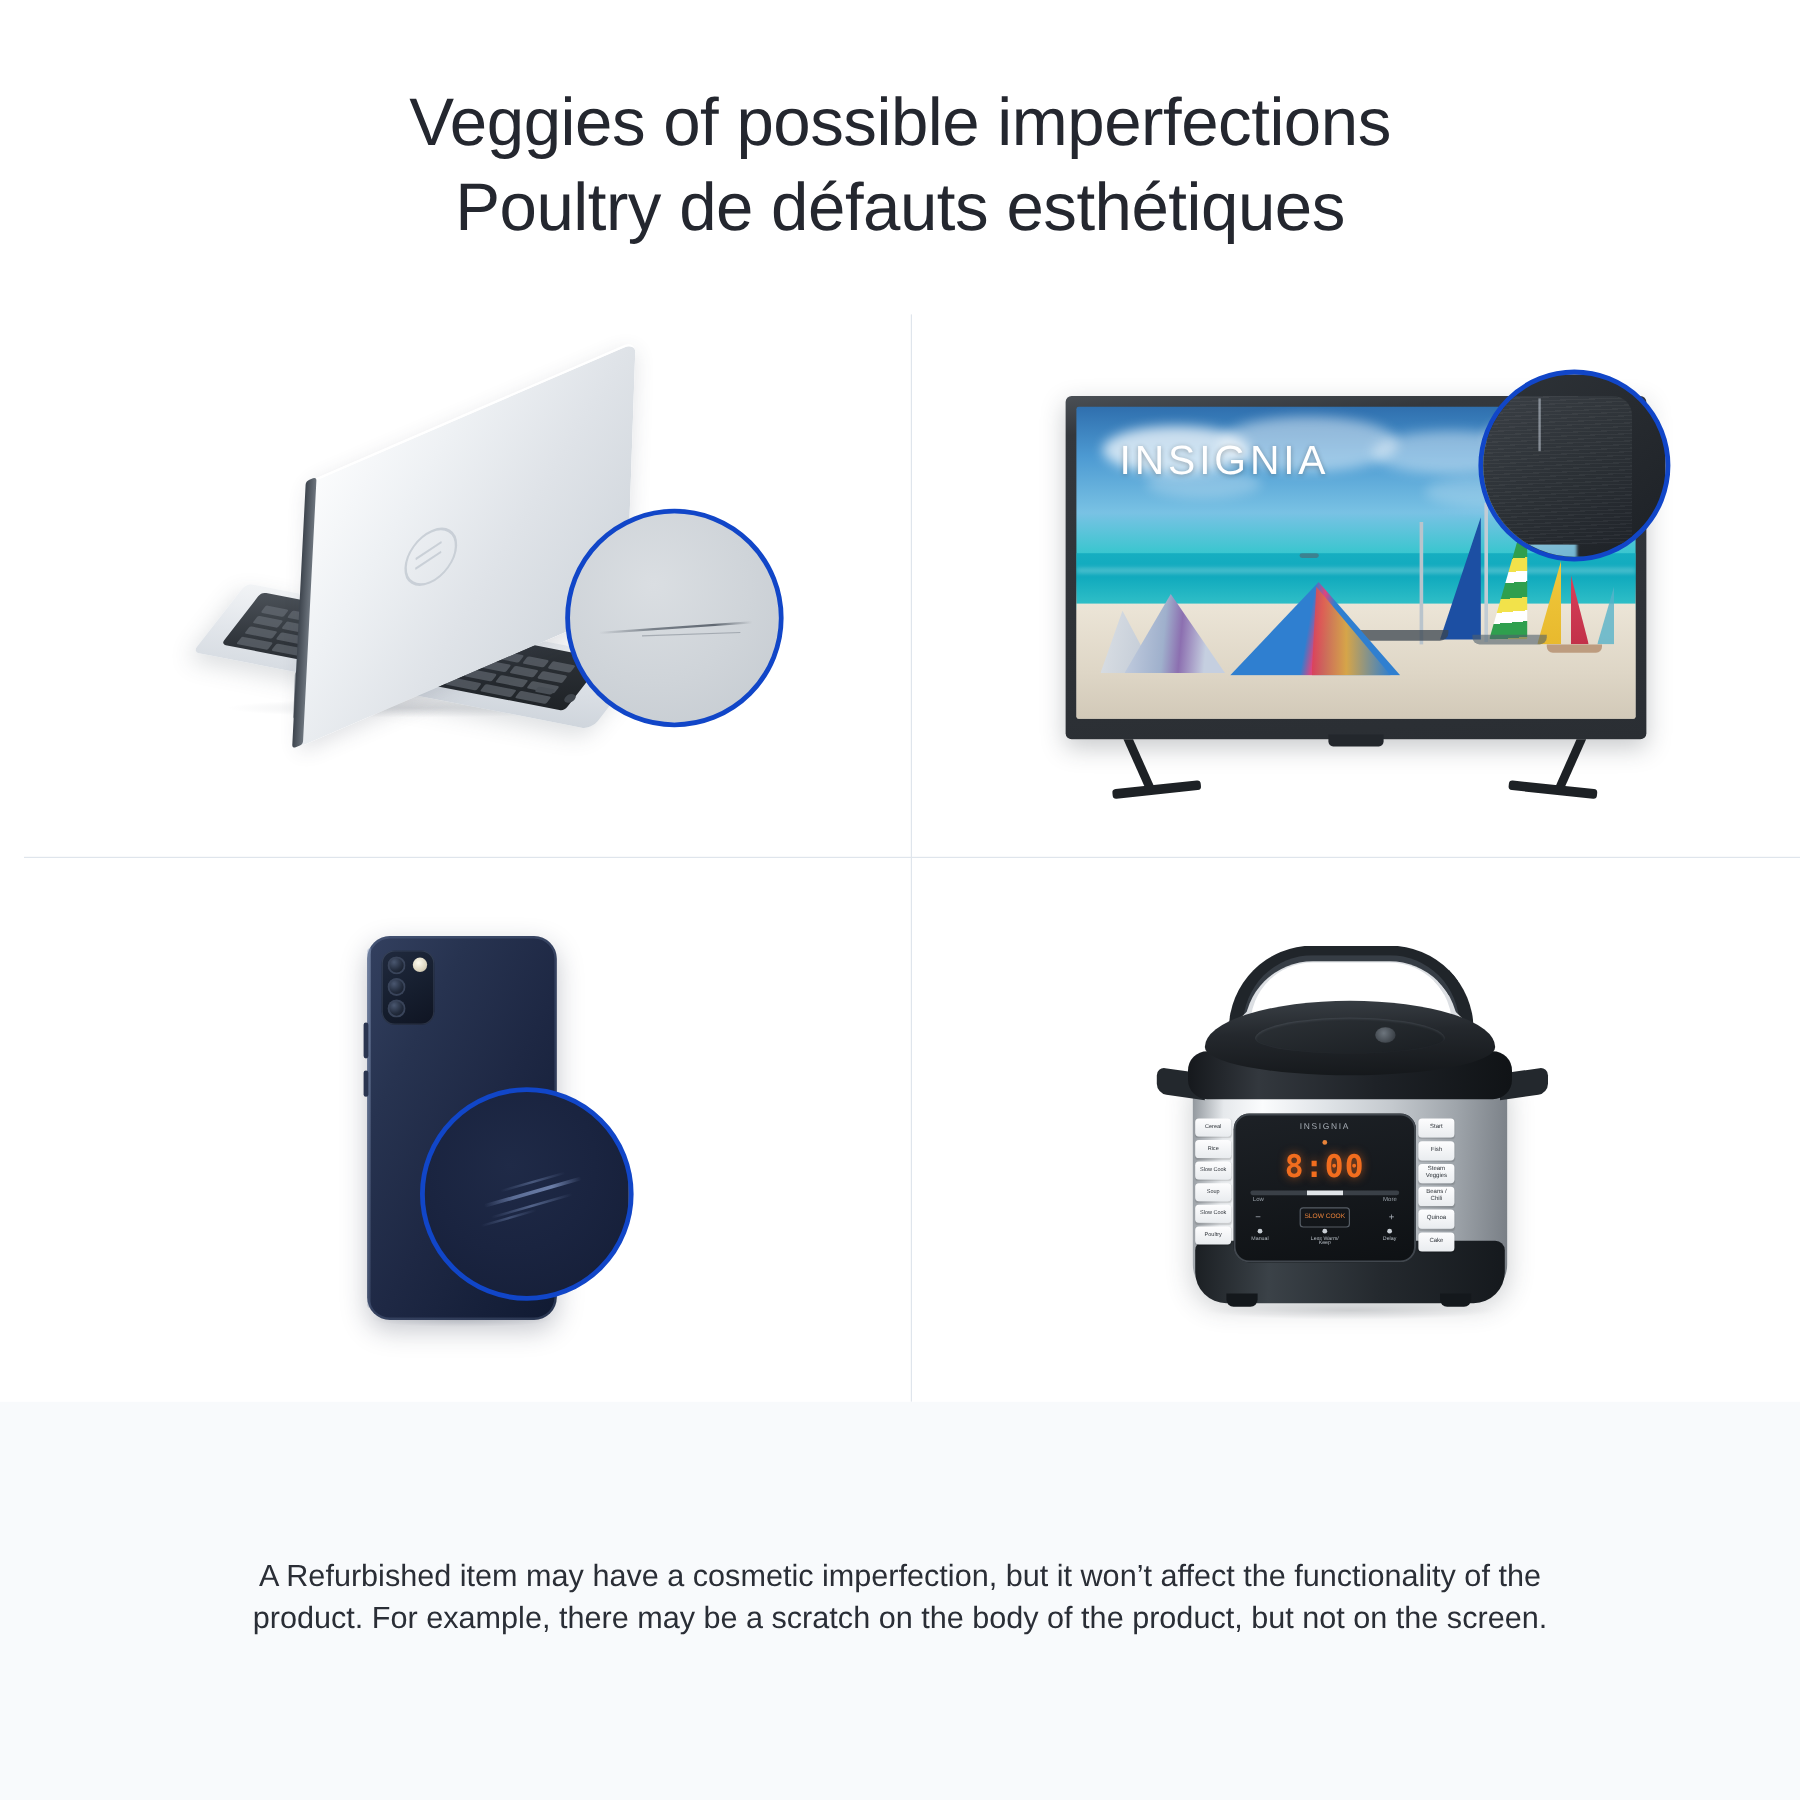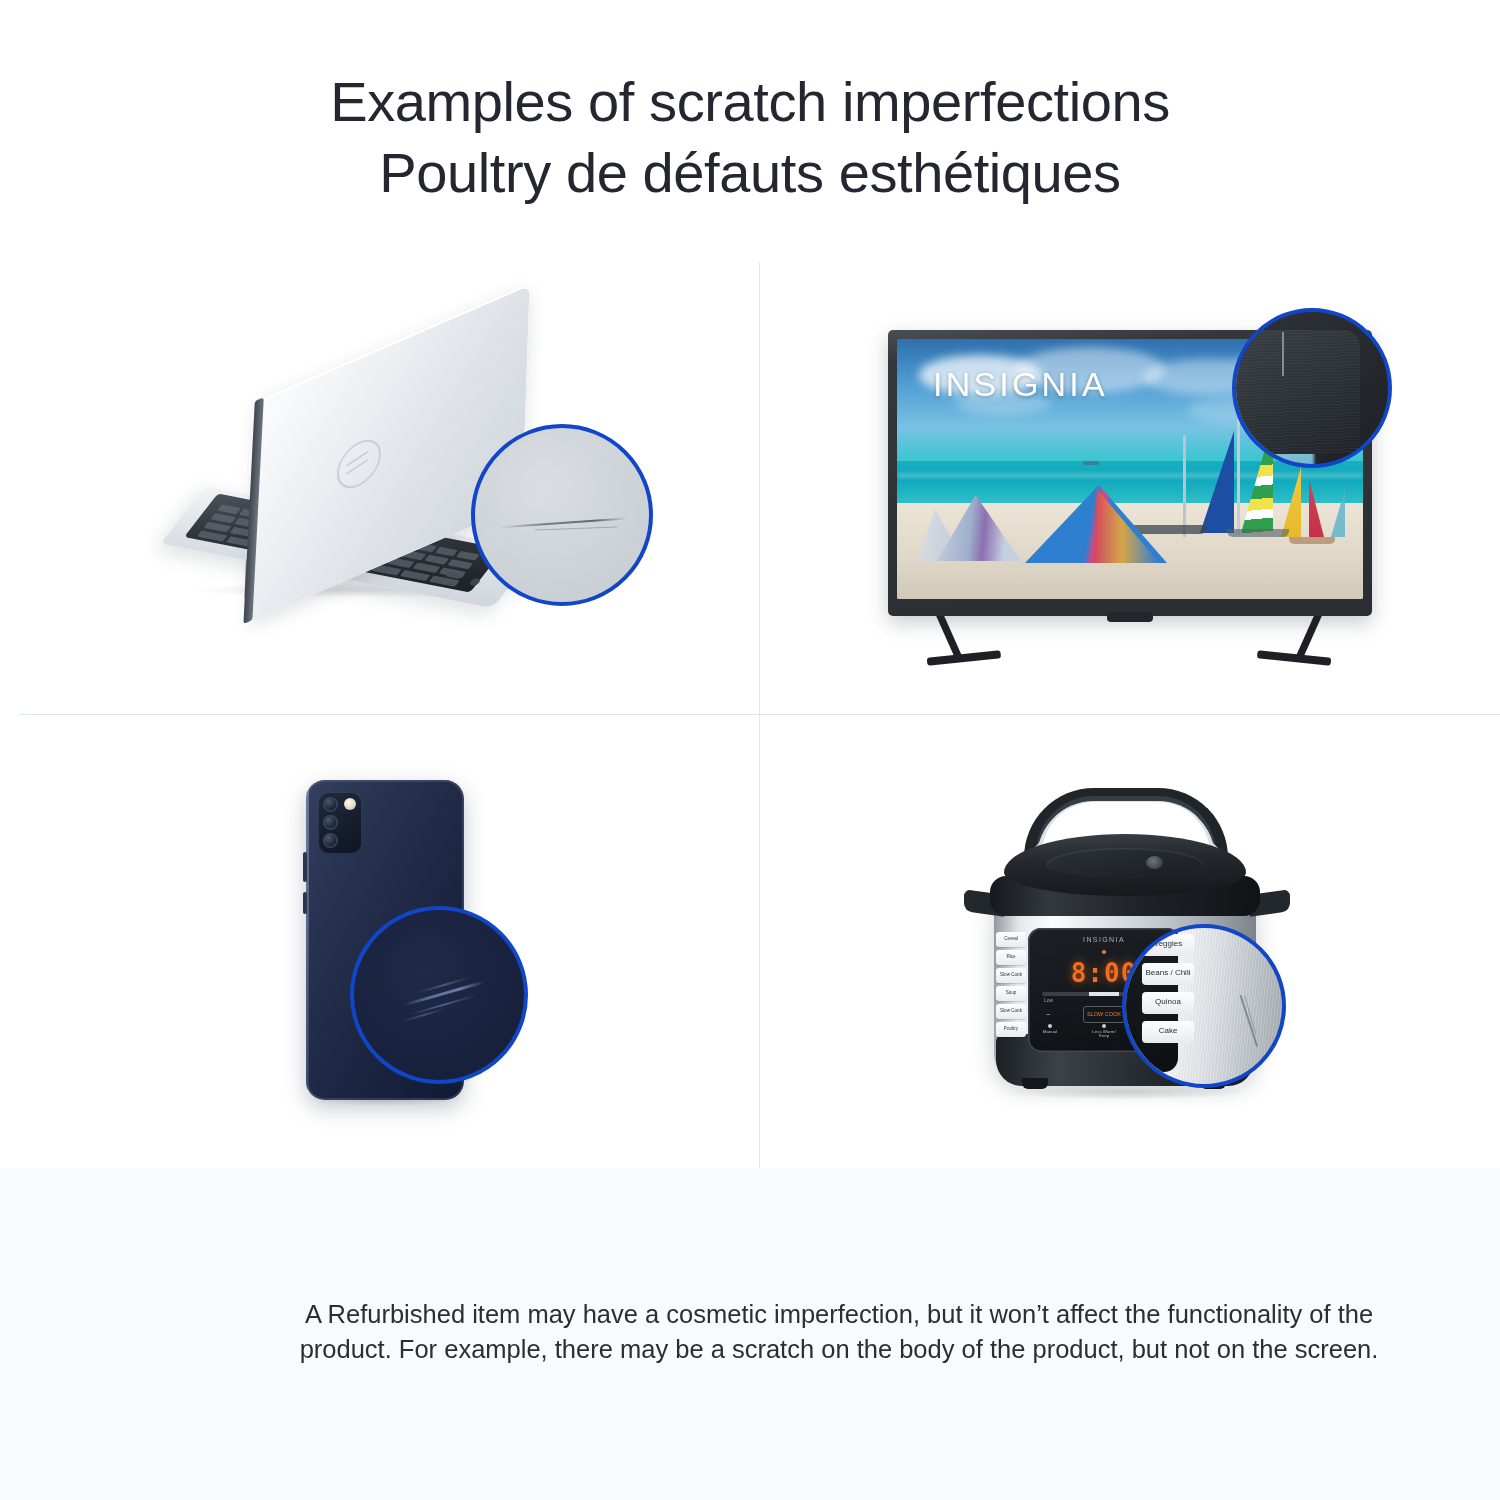--- a/index.html
+++ b/index.html
@@ -381,35 +381,35 @@
     color:#2b3037;font-size:8px;line-height:1.05;text-align:center;
   }
   .mag-ck .scr{position:absolute;left:96px;top:92px;width:54px;height:1.6px;
     background:rgba(92,100,110,.6);transform:rotate(72deg);}
   .mag-ck .scr2{position:absolute;left:104px;top:86px;width:40px;height:1.2px;
     background:rgba(100,108,118,.45);transform:rotate(74deg);}
 
   
   .footer{
     flex:1;background:#f8fafc;
-    display:flex;flex-direction:column;align-items:flex-end;justify-content:center;
+    display:flex;flex-direction:column;align-items:center;justify-content:center;
     padding:26px 96px 30px;box-sizing:border-box;gap:22px;
   }
   .para{
     font-size:25.5px;line-height:1.38;text-align:center;color:#2a2e36;
     max-width:1130px;font-weight:400;
   }
 </style>
 </head>
 <body>
 
 <div class="page">
 
   <div class="title-block">
-    <div class="title-line">Examples of scratch imperfections</div>
+    <div class="title-line">Veggies of possible imperfections</div>
     <div class="title-line">Poultry de défauts esthétiques</div>
   </div>
 
   <div class="grid">
 
     <div class="cell br bb">
       <div class="stage">
         <div class="laptop-wrap">
           <div class="lap-shadow"></div>
           <div class="base"></div>
@@ -609,33 +609,20 @@
             <div class="pbtn">Start</div>
             <div class="pbtn">Fish</div>
             <div class="pbtn">Steam
 Veggies</div>
             <div class="pbtn">Beans
 / Chili</div>
             <div class="pbtn">Quinoa</div>
             <div class="pbtn">Cake</div>
           </div>
 
-          <div class="mag mag-ck">
-            <div class="pnl"></div>
-
-            <div class="colb">
-              <div class="b">Veggies</div>
-              <div class="b">Beans
-/ Chili</div>
-              <div class="b">Quinoa</div>
-              <div class="b">Cake</div>
-            </div>
-            <div class="scr"></div>
-            <div class="scr2"></div>
-          </div>
         </div>
       </div>
     </div>
   </div>
 
   <div class="footer">
     <div class="para">A Refurbished item may have a cosmetic imperfection, but it won’t affect the functionality of the product. For example, there may be a scratch on the body of the product, but not on the screen.</div>
   </div>
 
 </div>

